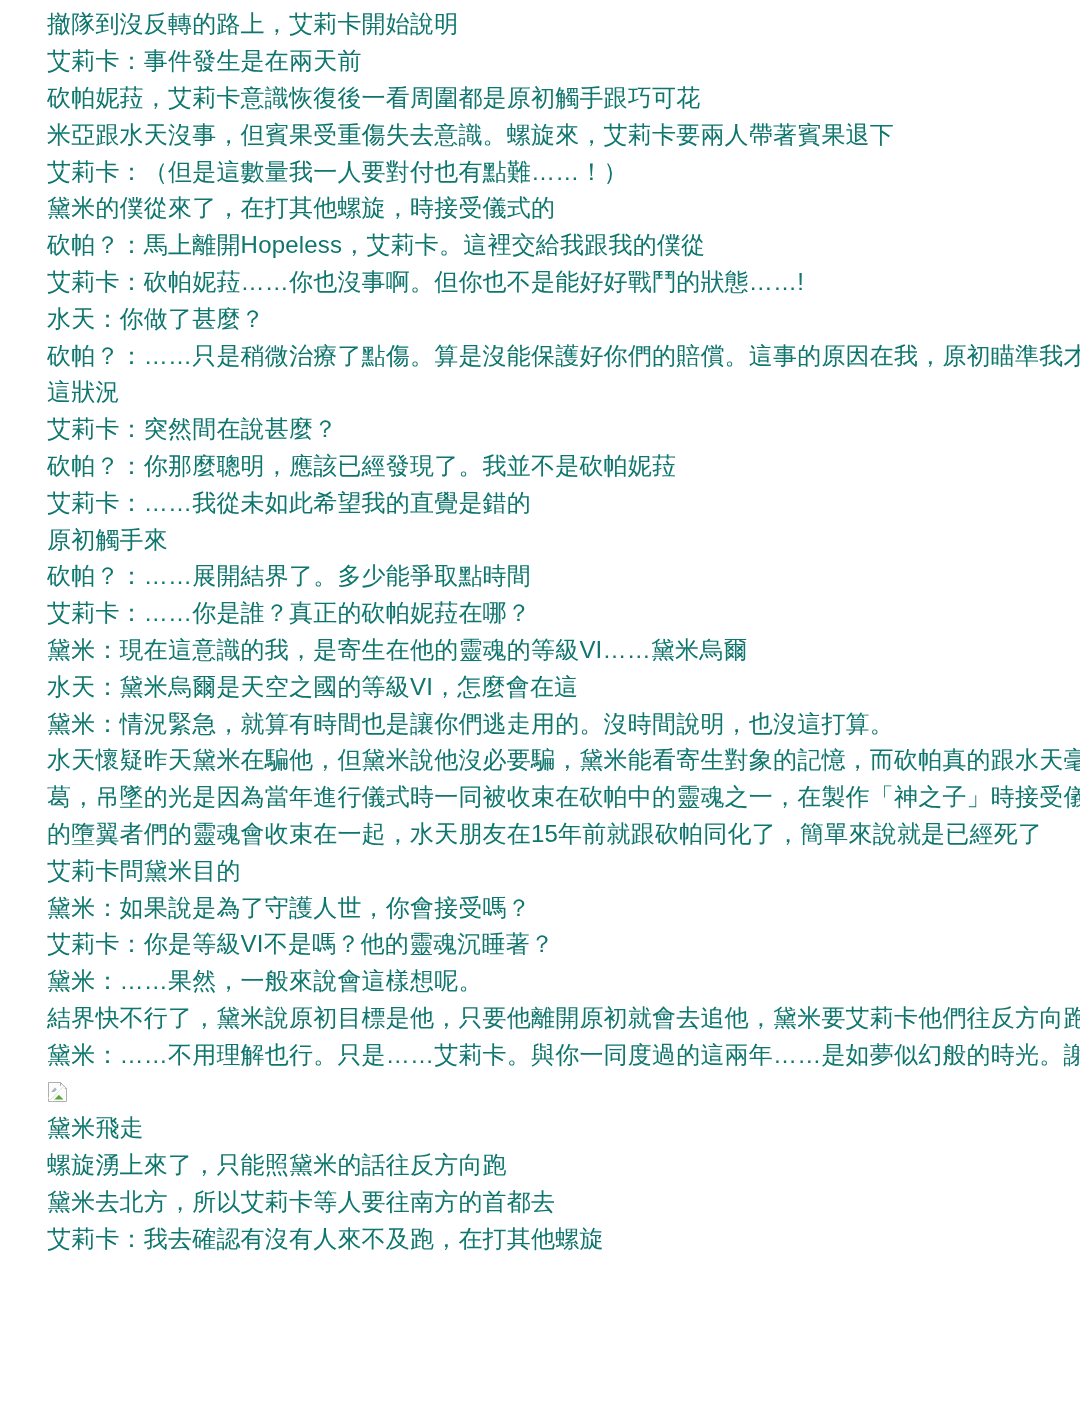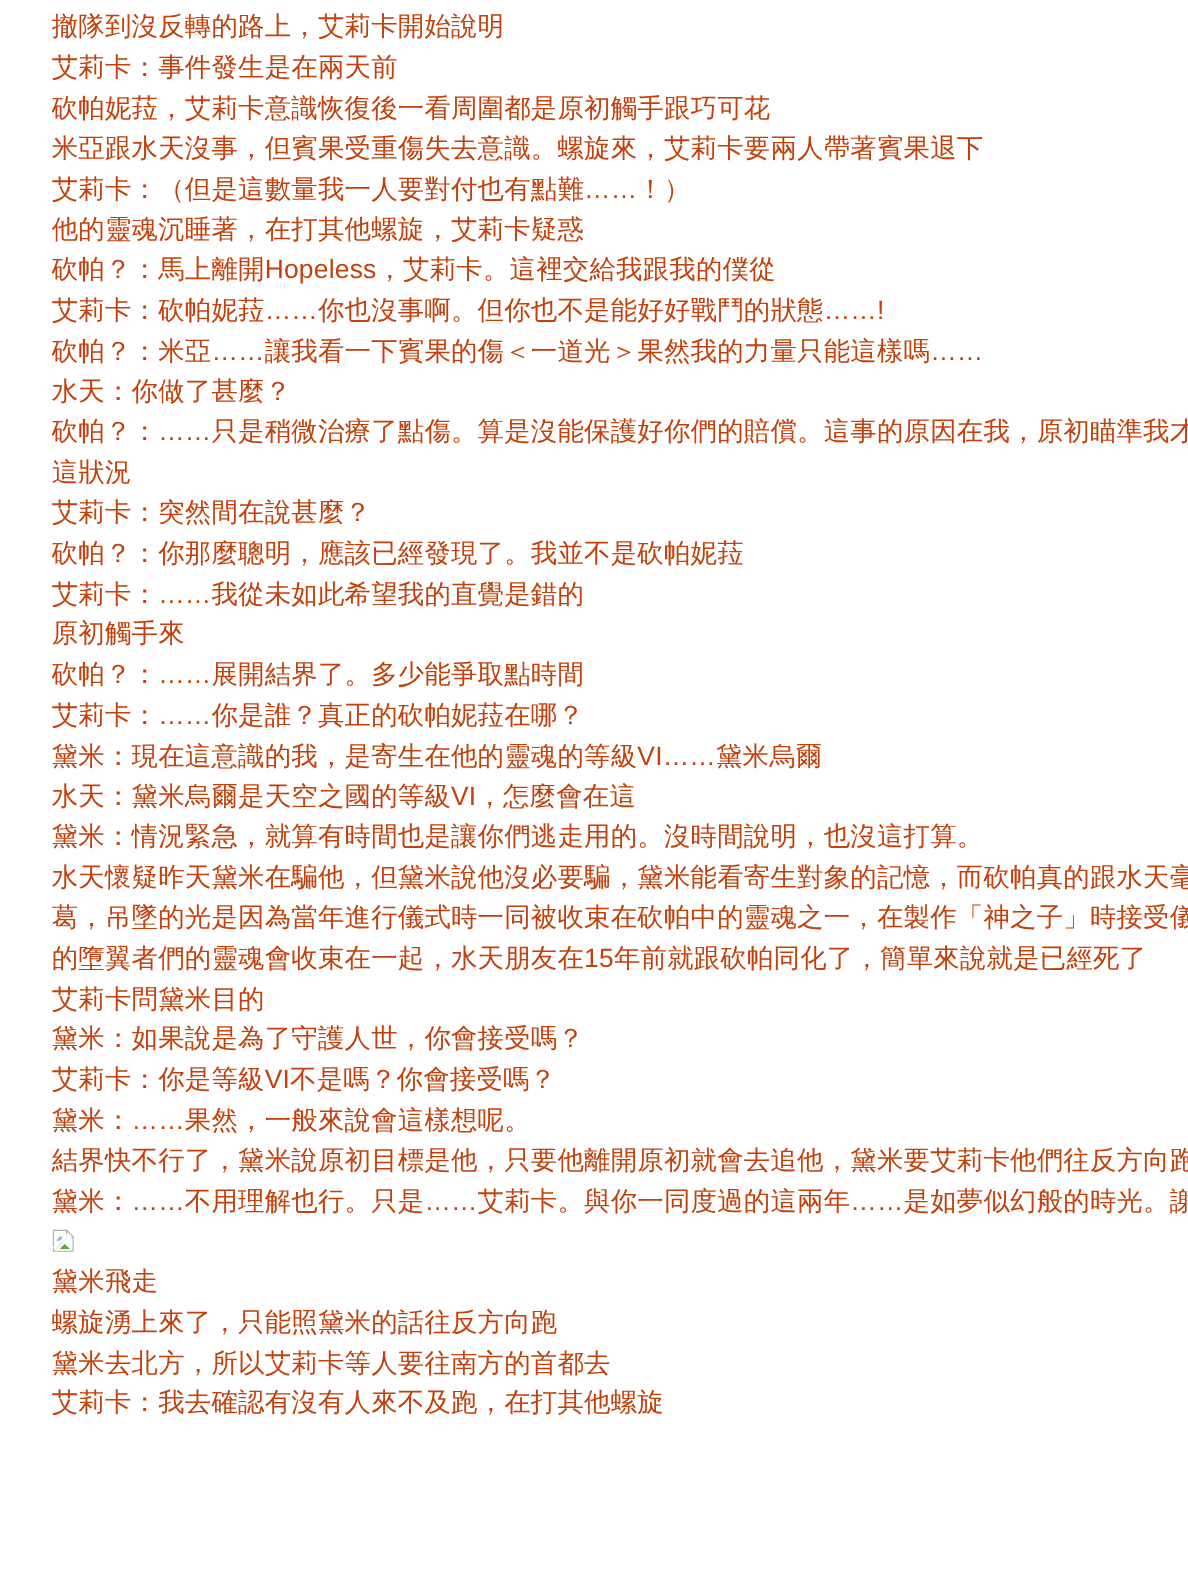--- a/index.html
+++ b/index.html
@@ -33,48 +33,47 @@
   .broken-img {
     width: 21px;
     height: 22px;
     display: inline-block;
     line-height: 0;
   }
 </style>
 </head>
 <body style="background: rgb(255, 255, 255);">
 
-<div class="doc" style="color: #c2410c;">
+<div class="doc" style="color: #0f766e;">
   <div class="line">撤隊到沒反轉的路上，艾莉卡開始說明</div>
   <div class="line">艾莉卡：事件發生是在兩天前</div>
   <div class="line">砍帕妮菈，艾莉卡意識恢復後一看周圍都是原初觸手跟巧可花</div>
   <div class="line">米亞跟水天沒事，但賓果受重傷失去意識。螺旋來，艾莉卡要兩人帶著賓果退下</div>
   <div class="line">艾莉卡：（但是這數量我一人要對付也有點難……！）</div>
-  <div class="line">他的靈魂沉睡著，在打其他螺旋，艾莉卡疑惑</div>
+  <div class="line">黛米的僕從來了，在打其他螺旋，時接受儀式的</div>
   <div class="line">砍帕？：馬上離開Hopeless，艾莉卡。這裡交給我跟我的僕從</div>
   <div class="line">艾莉卡：砍帕妮菈……你也沒事啊。但你也不是能好好戰鬥的狀態……!</div>
-  <div class="line">砍帕？：米亞……讓我看一下賓果的傷＜一道光＞果然我的力量只能這樣嗎……</div>
   <div class="line">水天：你做了甚麼？</div>
   <div class="line">砍帕？：……只是稍微治療了點傷。算是沒能保護好你們的賠償。這事的原因在我，原初瞄準我才引發</div>
   <div class="line">這狀況</div>
   <div class="line">艾莉卡：突然間在說甚麼？</div>
   <div class="line">砍帕？：你那麼聰明，應該已經發現了。我並不是砍帕妮菈</div>
   <div class="line">艾莉卡：……我從未如此希望我的直覺是錯的</div>
   <div class="line">原初觸手來</div>
   <div class="line">砍帕？：……展開結界了。多少能爭取點時間</div>
   <div class="line">艾莉卡：……你是誰？真正的砍帕妮菈在哪？</div>
   <div class="line">黛米：現在這意識的我，是寄生在他的靈魂的等級VI……黛米烏爾</div>
   <div class="line">水天：黛米烏爾是天空之國的等級VI，怎麼會在這</div>
   <div class="line">黛米：情況緊急，就算有時間也是讓你們逃走用的。沒時間說明，也沒這打算。</div>
   <div class="line">水天懷疑昨天黛米在騙他，但黛米說他沒必要騙，黛米能看寄生對象的記憶，而砍帕真的跟水天毫無瓜</div>
   <div class="line">葛，吊墜的光是因為當年進行儀式時一同被收束在砍帕中的靈魂之一，在製作「神之子」時接受儀式的</div>
   <div class="line">的墮翼者們的靈魂會收束在一起，水天朋友在15年前就跟砍帕同化了，簡單來說就是已經死了</div>
   <div class="line">艾莉卡問黛米目的</div>
   <div class="line">黛米：如果說是為了守護人世，你會接受嗎？</div>
-  <div class="line">艾莉卡：你是等級VI不是嗎？你會接受嗎？</div>
+  <div class="line">艾莉卡：你是等級VI不是嗎？他的靈魂沉睡著？</div>
   <div class="line">黛米：……果然，一般來說會這樣想呢。</div>
   <div class="line">結界快不行了，黛米說原初目標是他，只要他離開原初就會去追他，黛米要艾莉卡他們往反方向跑</div>
   <div class="line">黛米：……不用理解也行。只是……艾莉卡。與你一同度過的這兩年……是如夢似幻般的時光。謝謝。</div>
 
   <div class="img-line">
     <span class="broken-img">
       <svg width="21" height="22" viewBox="0 0 21 22" xmlns="http://www.w3.org/2000/svg">
         <path d="M1.5 1.5 H13.5 L19.5 7.5 V20.5 H1.5 Z" fill="#fcfcfc" stroke="#aeaeae" stroke-width="1"></path>
         <path d="M13.5 1.5 L19.5 7.5 H13.5 Z" fill="#e3e3e3" stroke="#aeaeae" stroke-width="1"></path>
         <polygon points="4,11 8,6.5 12,11" fill="#a2b6c6"></polygon>

